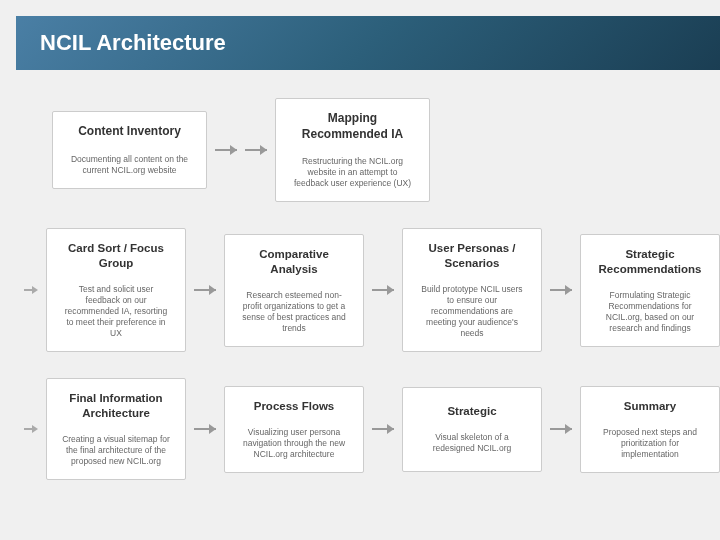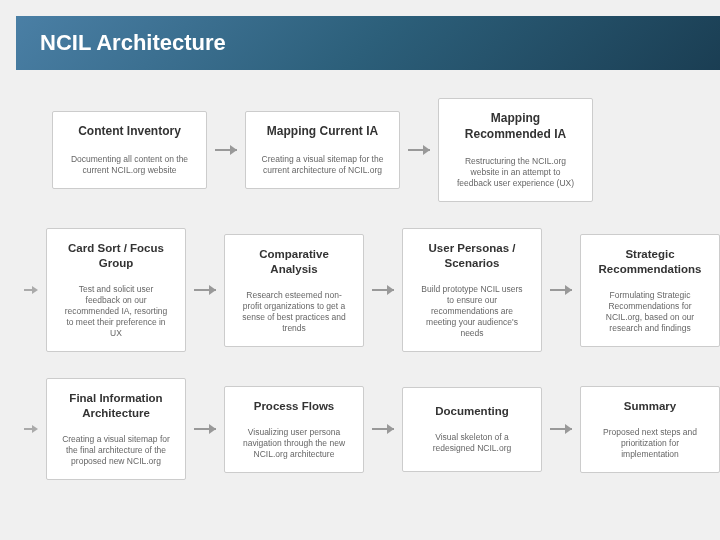--- a/index.html
+++ b/index.html
@@ -203,24 +203,20 @@
 
   <div class="content">
 
     <div class="row row1">
       <div class="spacer-left"></div>
       <div class="box">
         <div class="box-title">Content Inventory</div>
         <div class="box-desc">Documenting all content on the current NCIL.org website</div>
       </div>
       <div class="arrow-connector"></div>
-      <div class="box">
-        <div class="box-title">Mapping Current IA</div>
-        <div class="box-desc">Creating a visual sitemap for the current architecture of NCIL.org</div>
-      </div>
       <div class="arrow-connector"></div>
       <div class="box">
         <div class="box-title">Mapping Recommended IA</div>
         <div class="box-desc">Restructuring the NCIL.org website in an attempt to feedback user experience (UX)</div>
       </div>
     </div>
 
     <div class="row row2">
       <div class="left-arrow"></div>
       <div class="box">
@@ -250,21 +246,21 @@
         <div class="box-title">Final Information Architecture</div>
         <div class="box-desc">Creating a visual sitemap for the final architecture of the proposed new NCIL.org</div>
       </div>
       <div class="arrow-connector"></div>
       <div class="box">
         <div class="box-title">Process Flows</div>
         <div class="box-desc">Visualizing user persona navigation through the new NCIL.org architecture</div>
       </div>
       <div class="arrow-connector"></div>
       <div class="box">
-        <div class="box-title">Documenting</div>
+        <div class="box-title">Strategic</div>
         <div class="box-desc">Visual skeleton of a redesigned NCIL.org</div>
       </div>
       <div class="arrow-connector"></div>
       <div class="box">
         <div class="box-title">Summary</div>
         <div class="box-desc">Proposed next steps and prioritization for implementation</div>
       </div>
     </div>
 
   </div>

